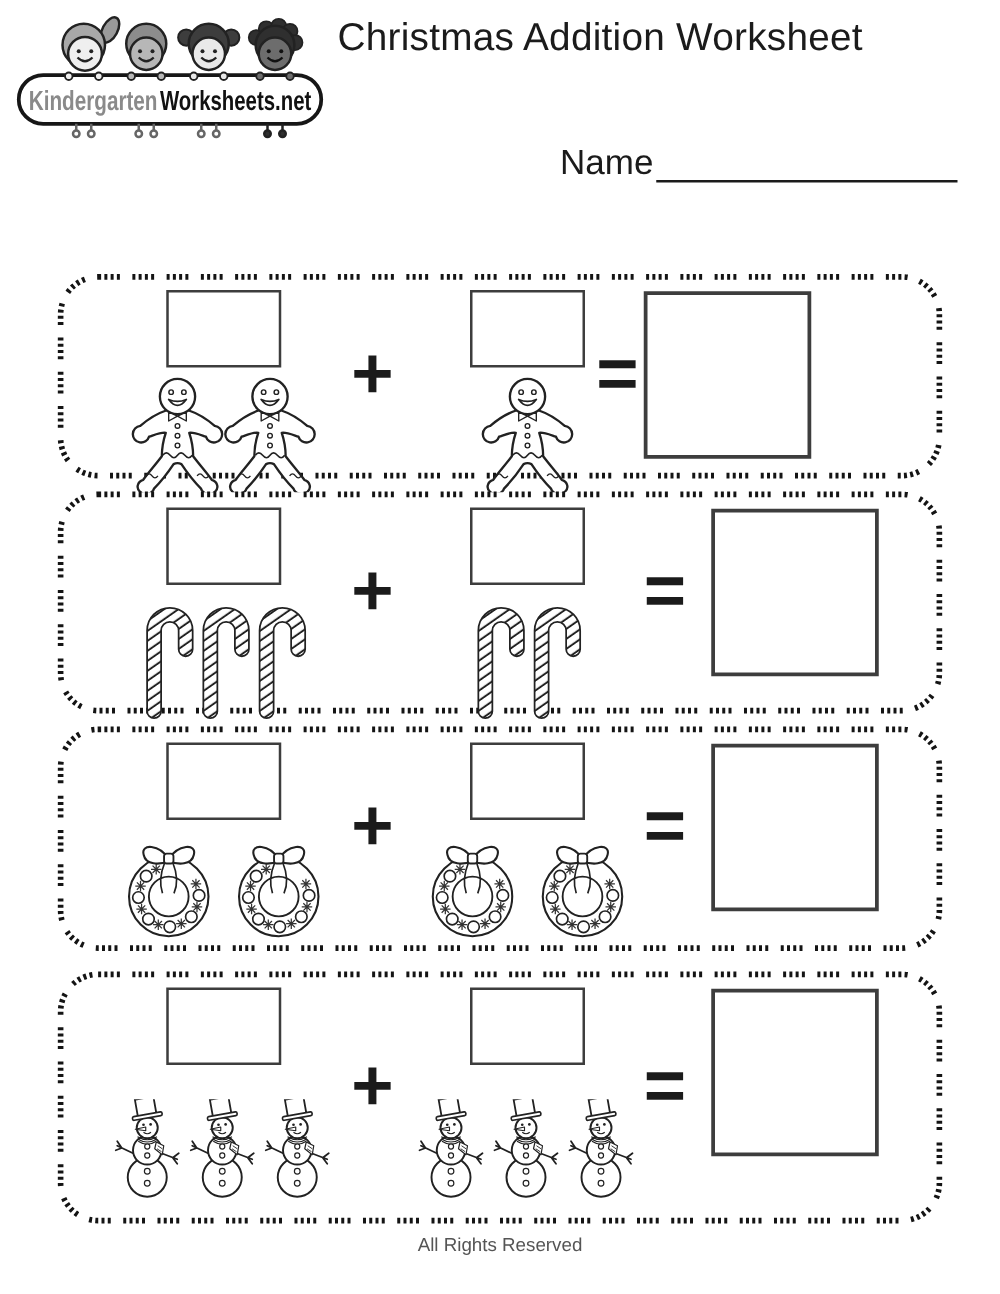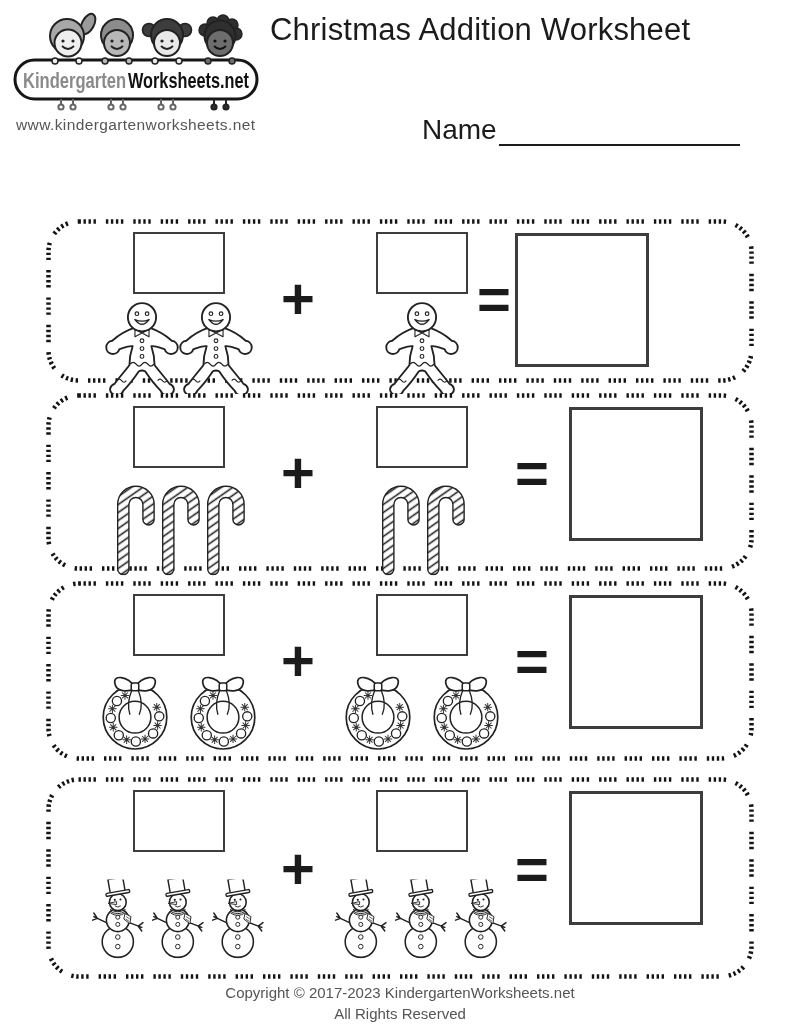--- a/index.html
+++ b/index.html
@@ -4,21 +4,21 @@
 <style>
   * { margin:0; padding:0; box-sizing:border-box; }
   html,body { background:#fff; }
   body { font-family:"Liberation Sans", sans-serif; color:#1b1b1b; }
   #page { position:relative; width:800px; height:1035px; background:#fff; overflow:hidden; }
 
   
   #logo-svg { position:absolute; left:12px; top:8px; }
   .website { position:absolute; left:16px; top:116px; font-size:15.5px; color:#555; letter-spacing:.4px; }
   .page-title { position:absolute; left:270px; top:12px; width:420px; font-size:31px; font-weight:500; letter-spacing:.2px; white-space:nowrap; }
-  .name-row { position:absolute; left:422px; top:114px; width:318px; display:flex; align-items:flex-end; font-size:28px; }
+  .name-row { position:absolute; left:448px; top:114px; width:318px; display:flex; align-items:flex-end; font-size:28px; }
   .name-line { flex:1; border-bottom:2px solid #1b1b1b; height:30px; margin-left:2px; }
   .instructions { position:absolute; left:36px; top:164px; width:744px; font-size:19.5px; line-height:1.2; }
 
   
   .card { position:absolute; left:45px; width:710px; }
   .card-1 { top:218px; height:166px; }
   .card-2 { top:392px; height:180px; }
   .card-3 { top:580px; height:182px; }
   .card-4 { top:776px; height:204px; }
   .stitch { position:absolute; left:0; top:0; }
@@ -218,21 +218,20 @@
         <circle cx="161" cy="99" r="2.6"></circle>
     </g>
     <g stroke="#222" stroke-width="2" fill="#2f2f2f">
       <path d="M202,91 v6"></path>
         <circle cx="202" cy="99" r="2.6"></circle>
         <path d="M214,91 v6"></path>
         <circle cx="214" cy="99" r="2.6"></circle>
     </g>
   </svg>
 
-  <div class="website">www.kindergartenworksheets.net</div>
 
   <h1 class="page-title">Christmas Addition Worksheet</h1>
 
   <div class="name-row">
     <span>Name</span>
     <span class="name-line"></span>
   </div>
 
 
   <div class="card card-1">
@@ -359,17 +358,16 @@
           <svg viewBox="0 0 100 132" class="pic pic-snowman">
             <use href="#sym-snowman"></use>
           </svg>
         </div>
     </div>
     <div class="op op-eq">=</div>
     <div class="total-box"></div>
   </div>
 
   <div class="footer">
-    <div class="line1">Copyright © 2017-2023 KindergartenWorksheets.net</div>
     <div class="line2">All Rights Reserved</div>
   </div>
 
 </div>
 
 </body></html>

